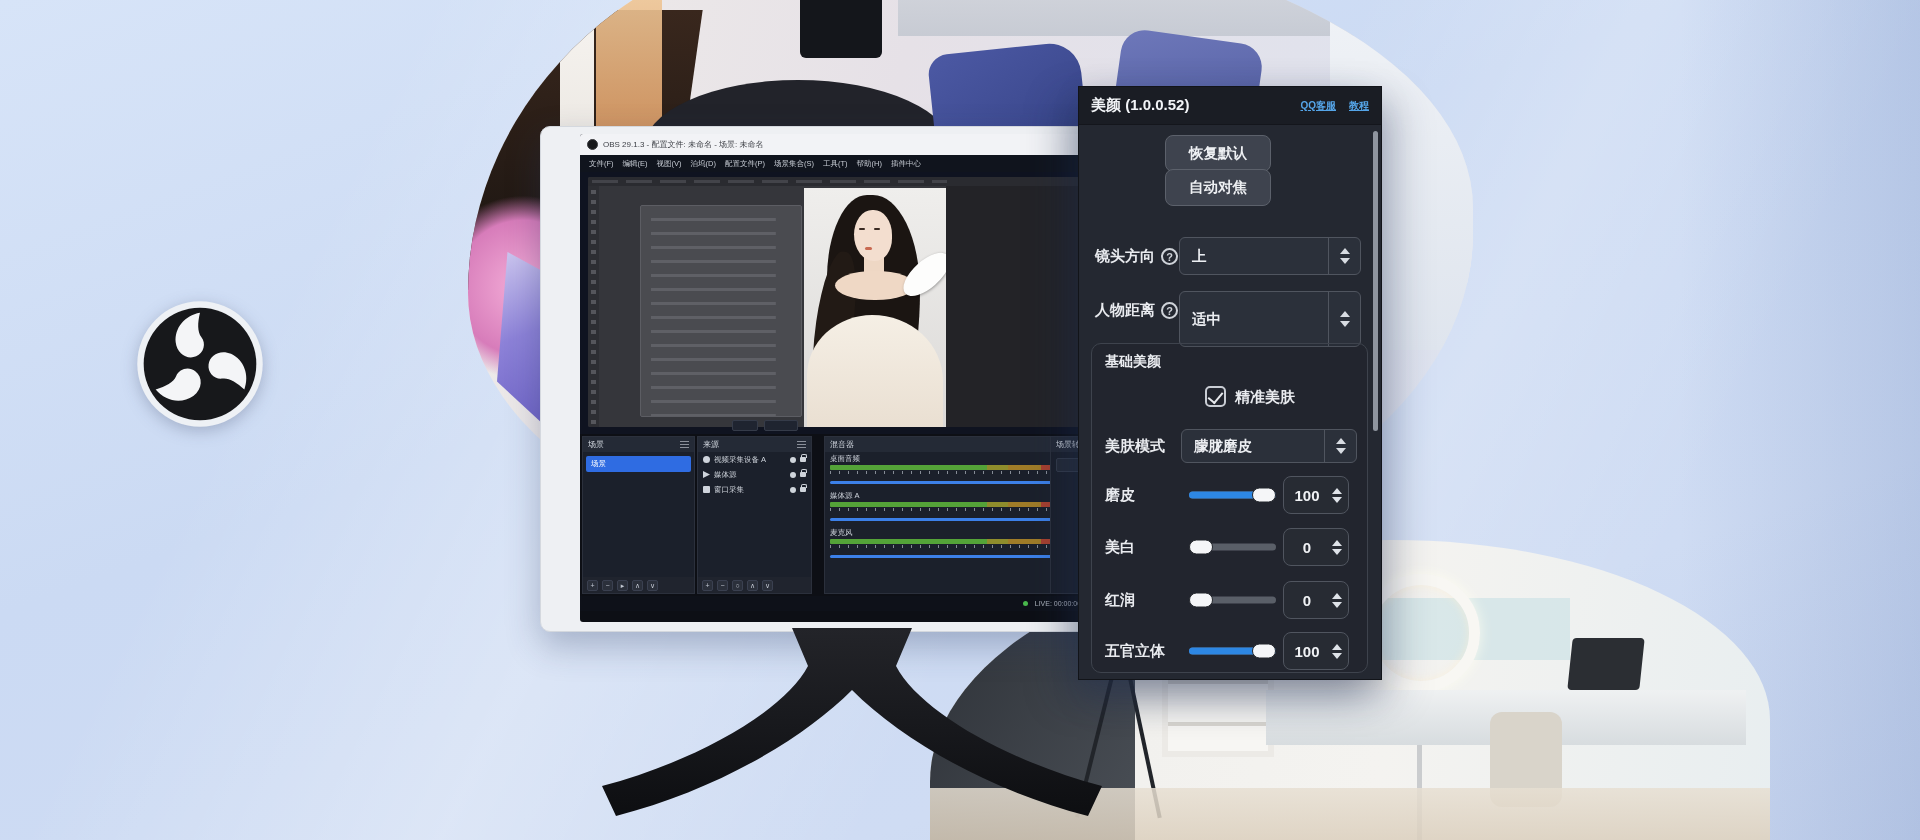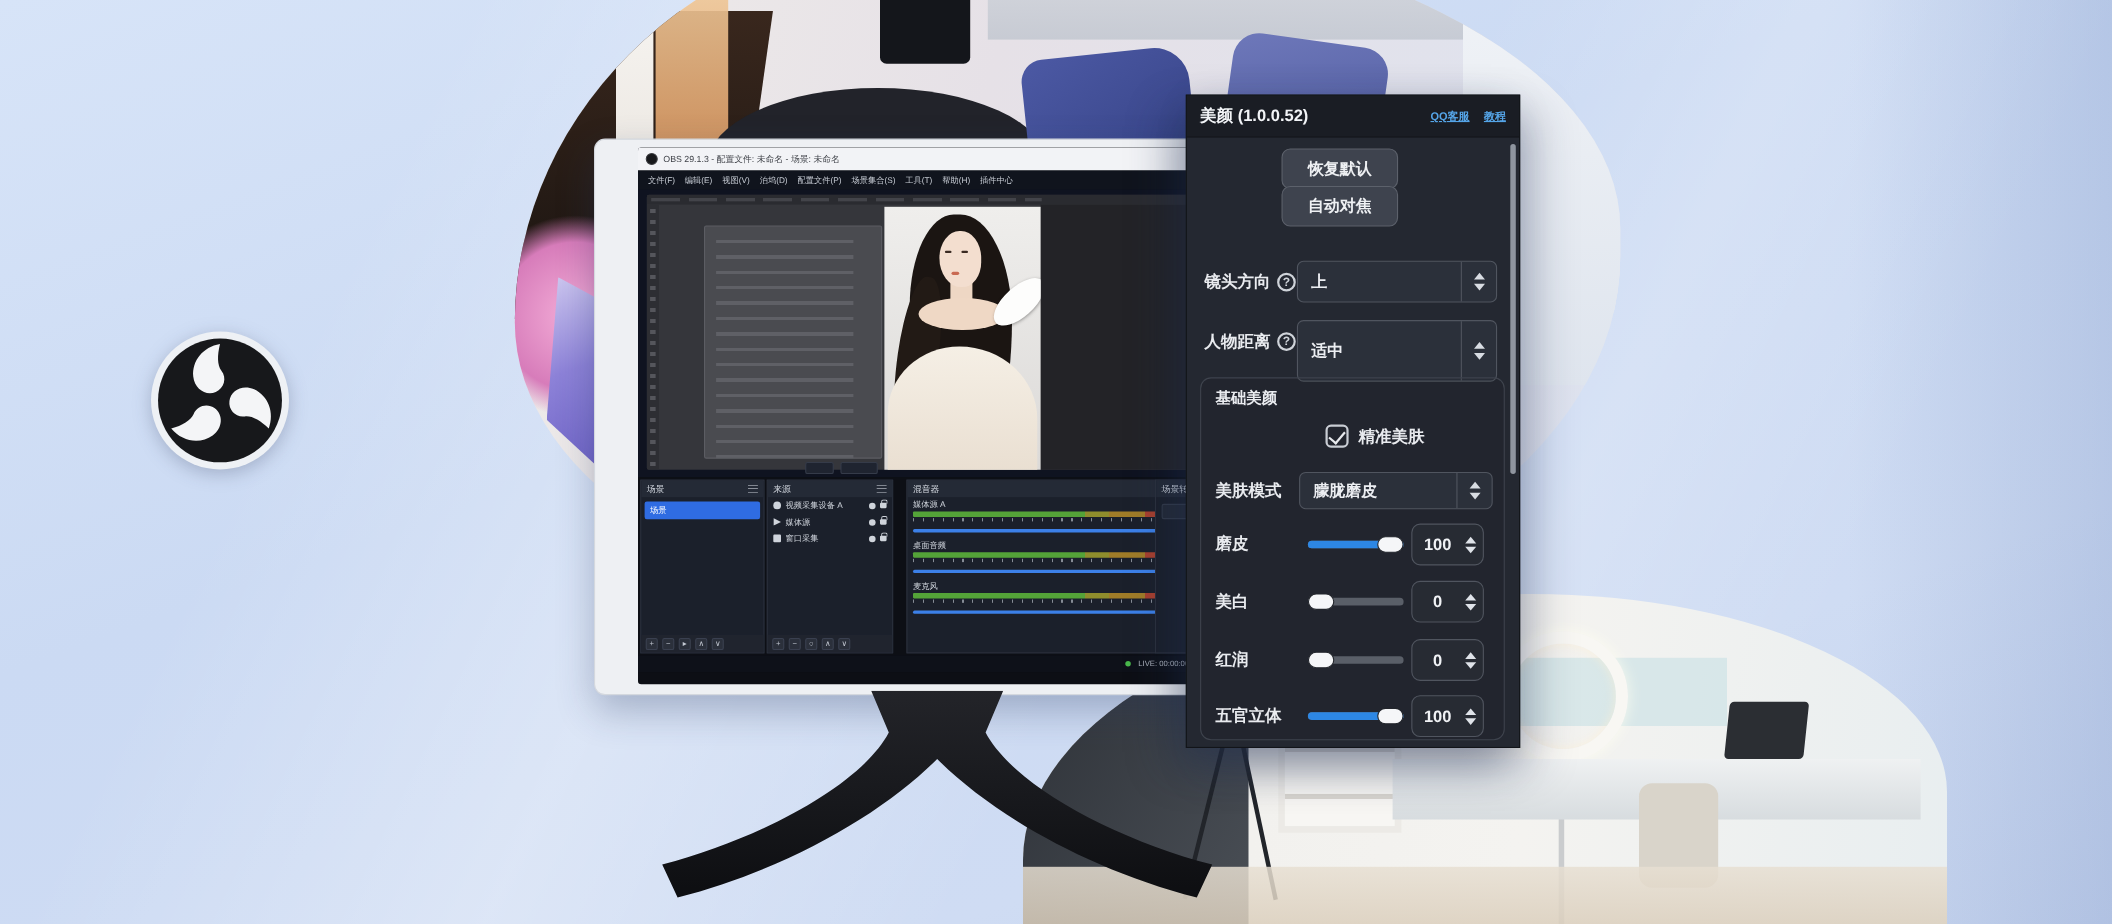--- a/index.html
+++ b/index.html
@@ -331,36 +331,36 @@
           </div>
         </div>
         <div class="dock" style="left:244px;width:282px;text-align:center;">
           <div class="dock-head">
               <span class="t">混音器</span>
               <span class="hmenu"></span>
             </div>
           <div id="mix-list">
               <div class="mix-ch">
                 <div class="mix-nr">
-                  <span class="nm">媒体源 A</span>
+                  <span class="nm">桌面音频</span>
                   <span class="db">0.0 dB</span>
                 </div>
                 <div class="meter"></div>
                 <div class="ticks"></div>
                 <div class="mix-sr">
                   <div class="mix-track">
                     <div class="mix-hand"></div>
                   </div>
                   <span class="spk"></span>
                   <span class="pillbtn"></span>
                 </div>
               </div>
               <div class="mix-ch">
                 <div class="mix-nr">
-                  <span class="nm">桌面音频</span>
+                  <span class="nm">媒体源 A</span>
                   <span class="db">0.0 dB</span>
                 </div>
                 <div class="meter"></div>
                 <div class="ticks"></div>
                 <div class="mix-sr">
                   <div class="mix-track">
                     <div class="mix-hand"></div>
                   </div>
                   <span class="spk"></span>
                   <span class="pillbtn"></span>

